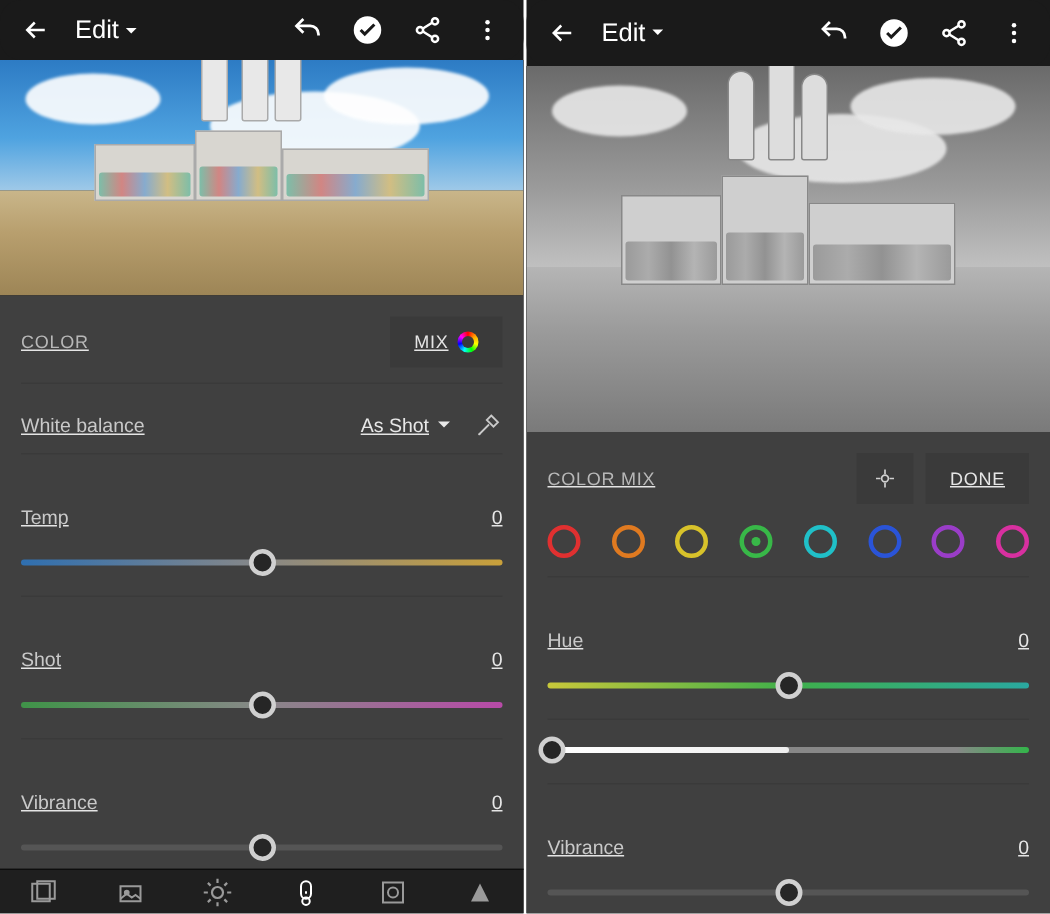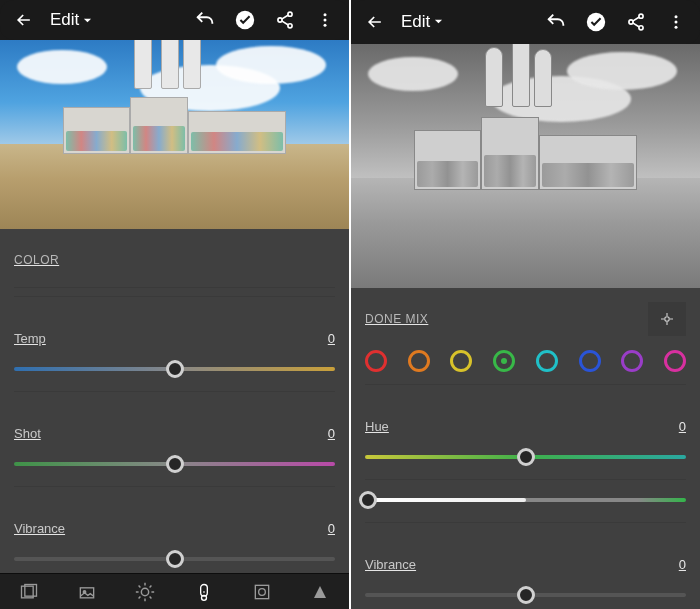--- a/index.html
+++ b/index.html
@@ -231,23 +231,43 @@
       <div class="block" style="width:44%;height:66%">
           <div class="graffiti"></div>
         </div>
     </div>
   </div>
 
   <div class="controls">
     <div class="section-row">
       <span class="section-title">COLOR</span>
       <div class="spacer"></div>
-    </div>
-    <div class="divider"></div>
-
+      <div class="btn">
+        <span>MIX</span>
+        <span class="mix-ring"></span>
+      </div>
+    </div>
+    <div class="divider"></div>
+
+    <div class="row" style="margin-top:10px">
+      <span class="label">White balance</span>
+      <div class="spacer"></div>
+      <div class="dropdown">
+        <span>As Shot</span>
+        <svg width="10" height="10" viewBox="0 0 10 10">
+            <path d="M1 3l4 4 4-4" fill="#e8e8e8"></path>
+          </svg>
+      </div>
+      <div class="eyedrop">
+        <svg width="18" height="18" viewBox="0 0 24 24" fill="none" stroke="#c9c9c9" stroke-width="1.6">
+            <path d="M4 20l8-8M14 4l6 6-4 4-6-6zM4 20l-1 1 1-1z"></path>
+            <path d="M4 20c-1 1-1 1 0 0z" fill="#c9c9c9"></path>
+          </svg>
+      </div>
+    </div>
     <div class="divider"></div>
 
     <div class="row">
       <span class="label">Temp</span>
       <span class="val">0</span>
     </div>
     <div class="slider-wrap">
         <div class="slider temp">
           <div class="thumb" style="left:50%"></div>
         </div>
@@ -380,28 +400,31 @@
           <div class="graffiti"></div>
         </div>
       <div class="block" style="width:44%;height:66%">
           <div class="graffiti"></div>
         </div>
     </div>
   </div>
 
   <div class="controls">
     <div class="section-row">
-      <span class="section-title">DONE MIX</span>
+      <span class="section-title">COLOR MIX</span>
       <div class="spacer"></div>
       <div class="btn target-btn">
         <svg width="18" height="18" viewBox="0 0 24 24" fill="none" stroke="#d0d0d0" stroke-width="1.5">
             <circle cx="12" cy="12" r="3"></circle>
             <path d="M12 4v4M12 16v4M4 12h4M16 12h4"></path>
           </svg>
       </div>
+      <div class="btn">
+          <span>DONE</span>
+        </div>
     </div>
 
     <div class="swatches" id="swatches">
         <div class="sw" style="border-color: rgb(224, 48, 48); color: rgb(224, 48, 48);"></div>
         <div class="sw" style="border-color: rgb(224, 122, 32); color: rgb(224, 122, 32);"></div>
         <div class="sw" style="border-color: rgb(216, 194, 42); color: rgb(216, 194, 42);"></div>
         <div class="sw active" style="border-color: rgb(56, 184, 72); color: rgb(56, 184, 72);"></div>
         <div class="sw" style="border-color: rgb(32, 192, 200); color: rgb(32, 192, 200);"></div>
         <div class="sw" style="border-color: rgb(42, 84, 216); color: rgb(42, 84, 216);"></div>
         <div class="sw" style="border-color: rgb(154, 61, 200); color: rgb(154, 61, 200);"></div>

